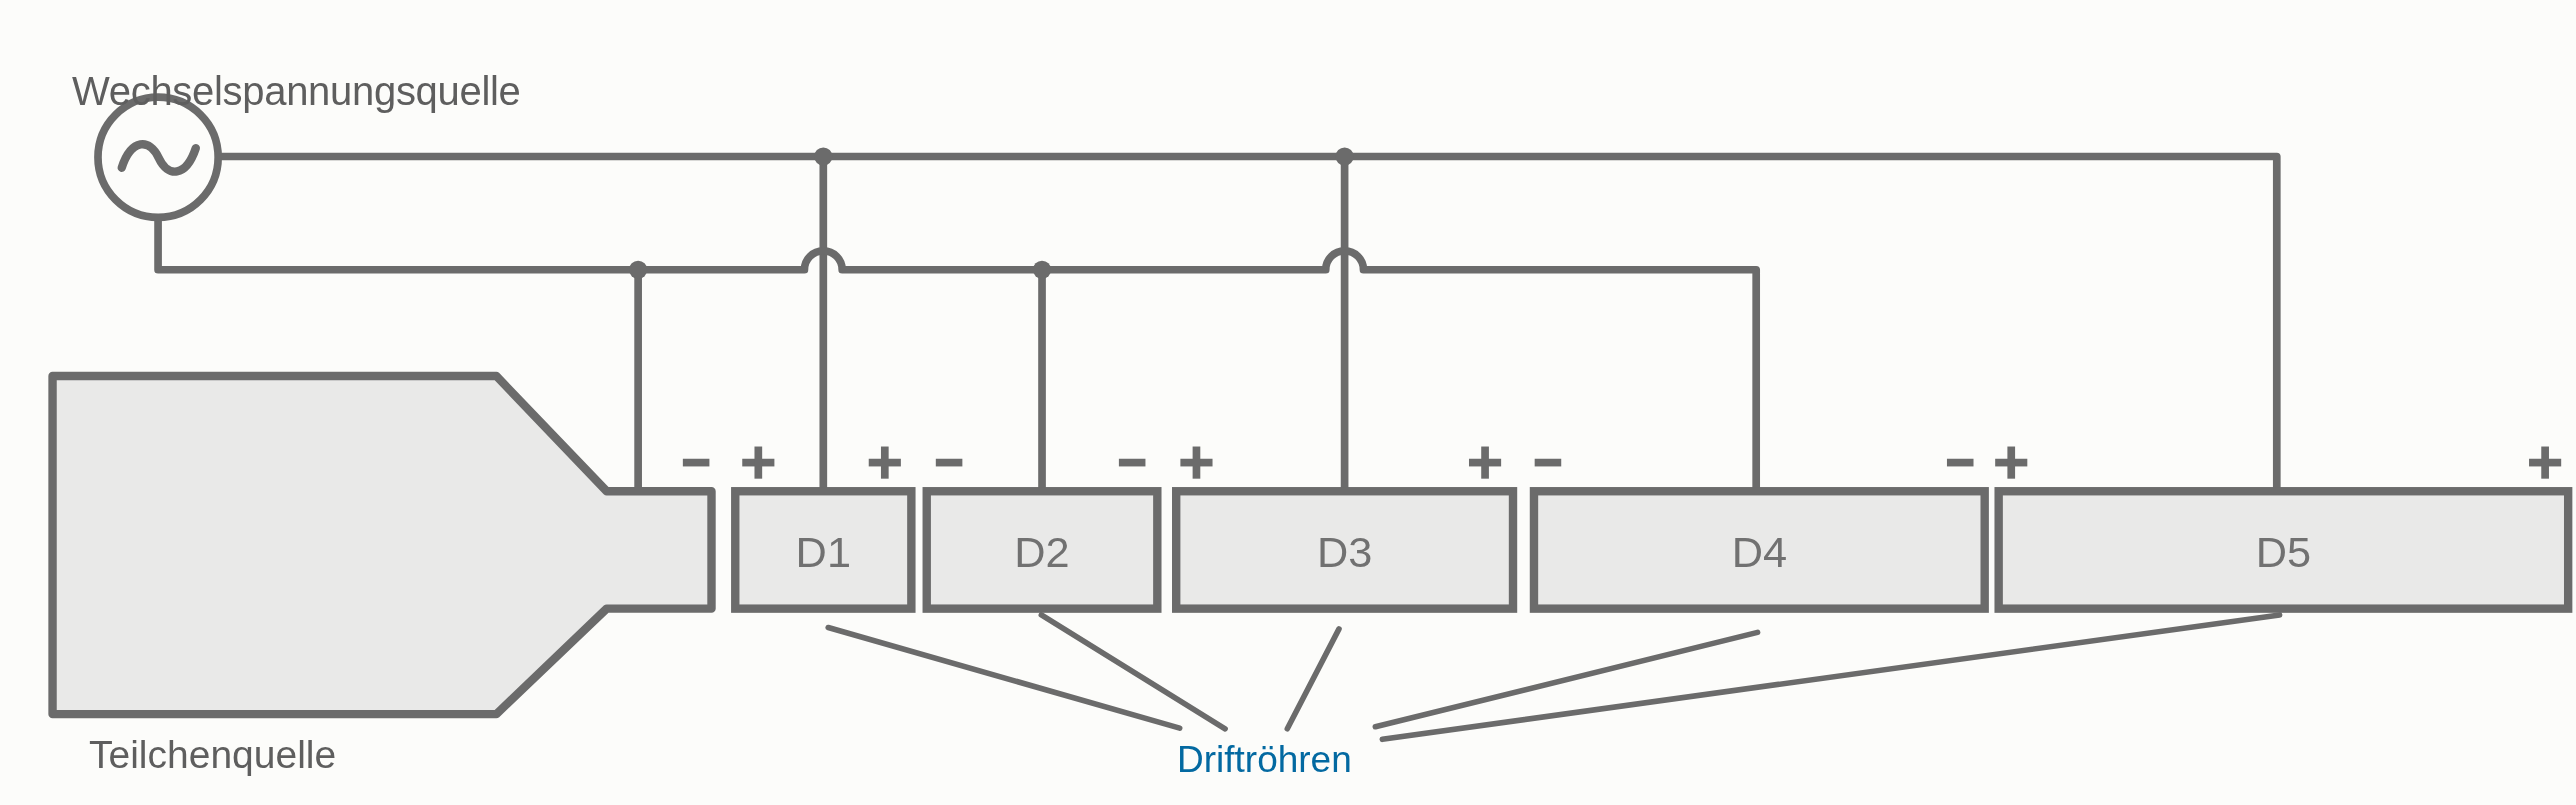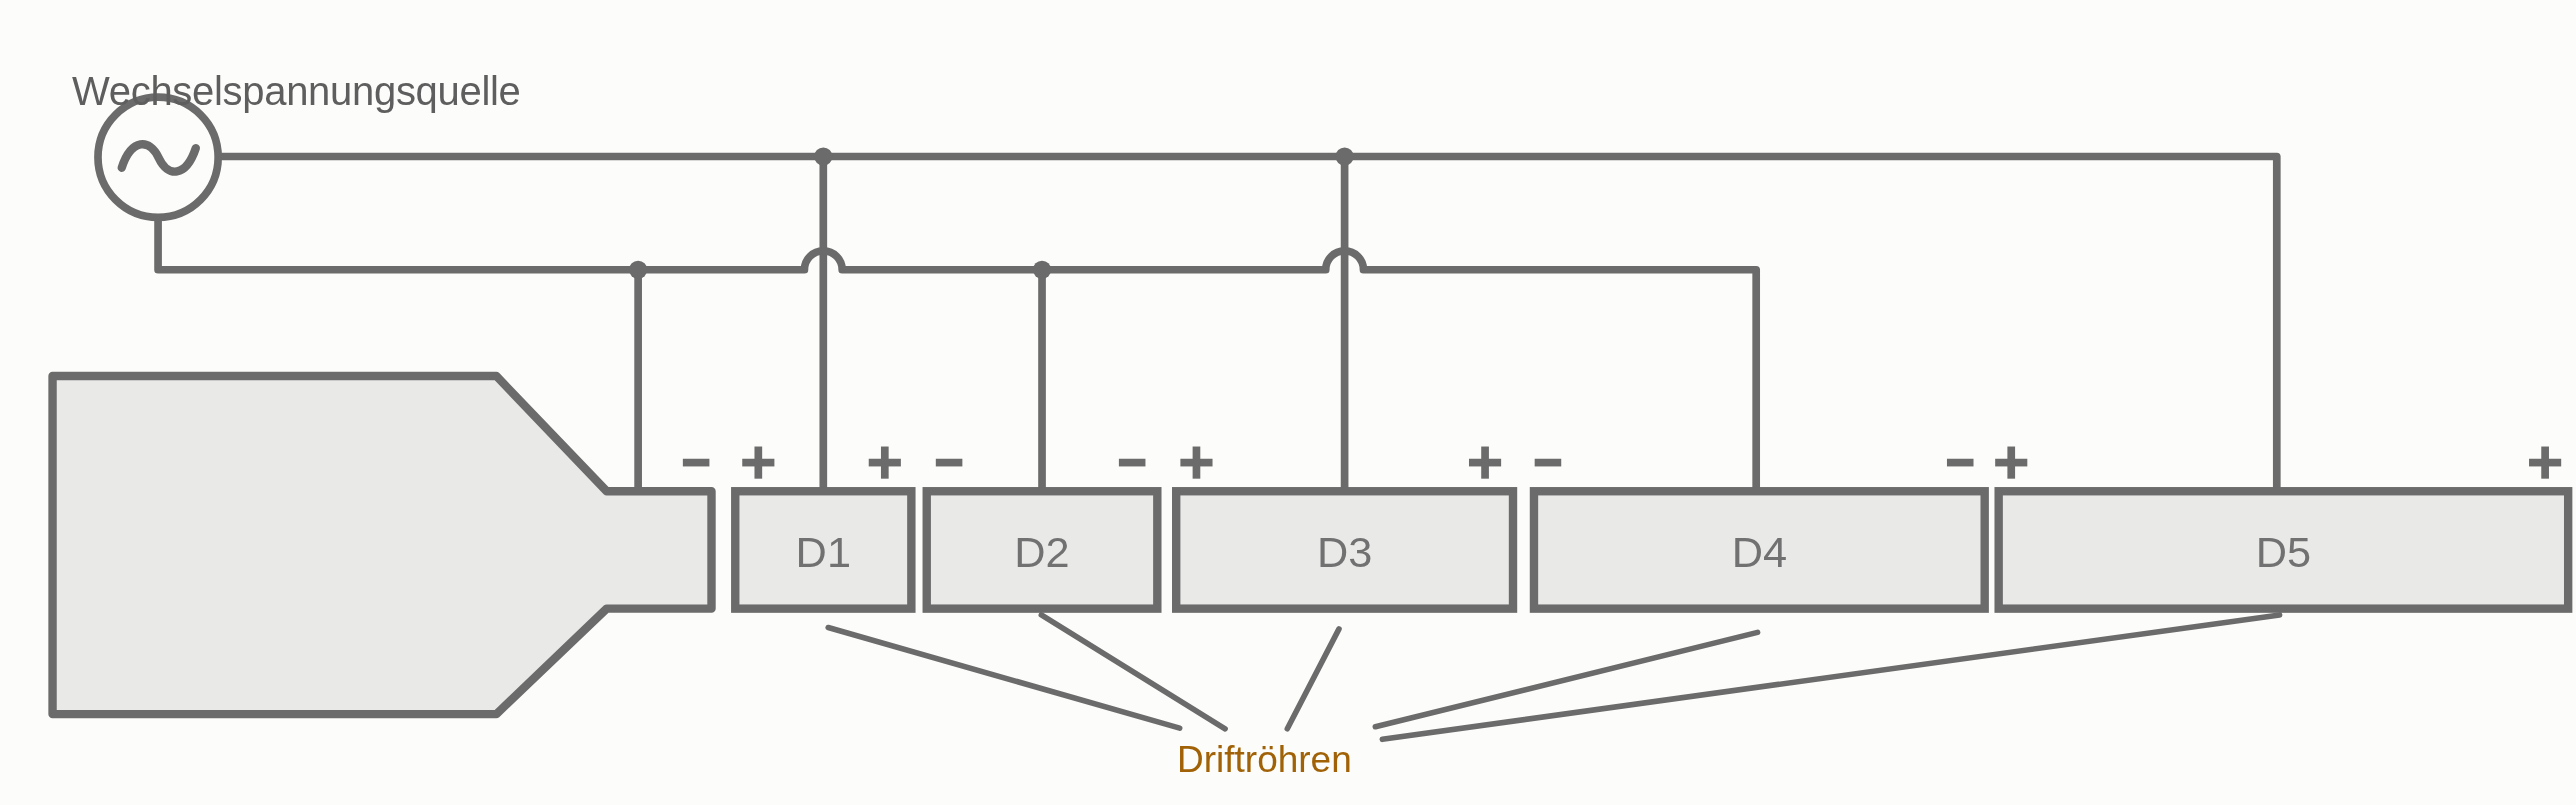--- a/index.html
+++ b/index.html
@@ -106,15 +106,16 @@
     <g id="g-pointers">
         <line x1="1185" y1="898" x2="1688" y2="1042" stroke="#6b6b6b" stroke-width="8" stroke-linecap="round"></line>
         <line x1="1490" y1="880" x2="1753" y2="1043" stroke="#6b6b6b" stroke-width="8" stroke-linecap="round"></line>
         <line x1="1916" y1="900" x2="1842" y2="1043" stroke="#6b6b6b" stroke-width="8" stroke-linecap="round"></line>
         <line x1="2515" y1="905" x2="1968" y2="1040" stroke="#6b6b6b" stroke-width="8" stroke-linecap="round"></line>
         <line x1="3262" y1="880" x2="1978" y2="1058" stroke="#6b6b6b" stroke-width="8" stroke-linecap="round"></line>
       </g>
   </svg>
 
   <div class="text-label" id="ac-source-label" style="color: rgb(94, 94, 94);">Wechselspannungsquelle</div>
-  <div class="text-label" id="drift-tubes-label" style="color: #a16207;">Driftröhren</div>
+  <div class="text-label" id="particle-source-label" style="color: rgb(94, 94, 94);">Teilchenquelle</div>
+  <div class="text-label" id="drift-tubes-label" style="color: #0369a1;">Driftröhren</div>
 </div>
 
 
 </body></html>

